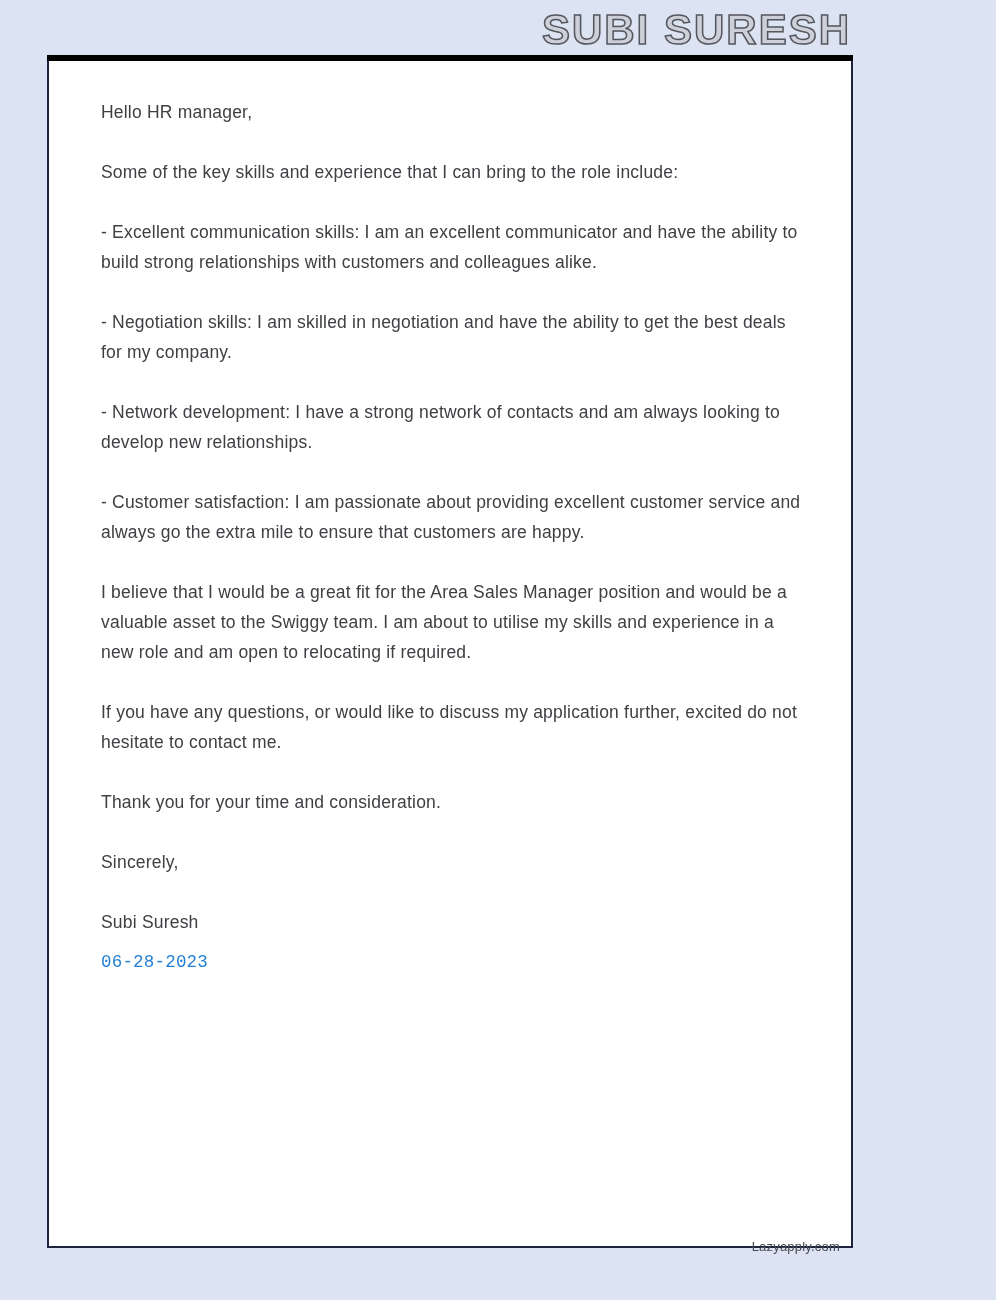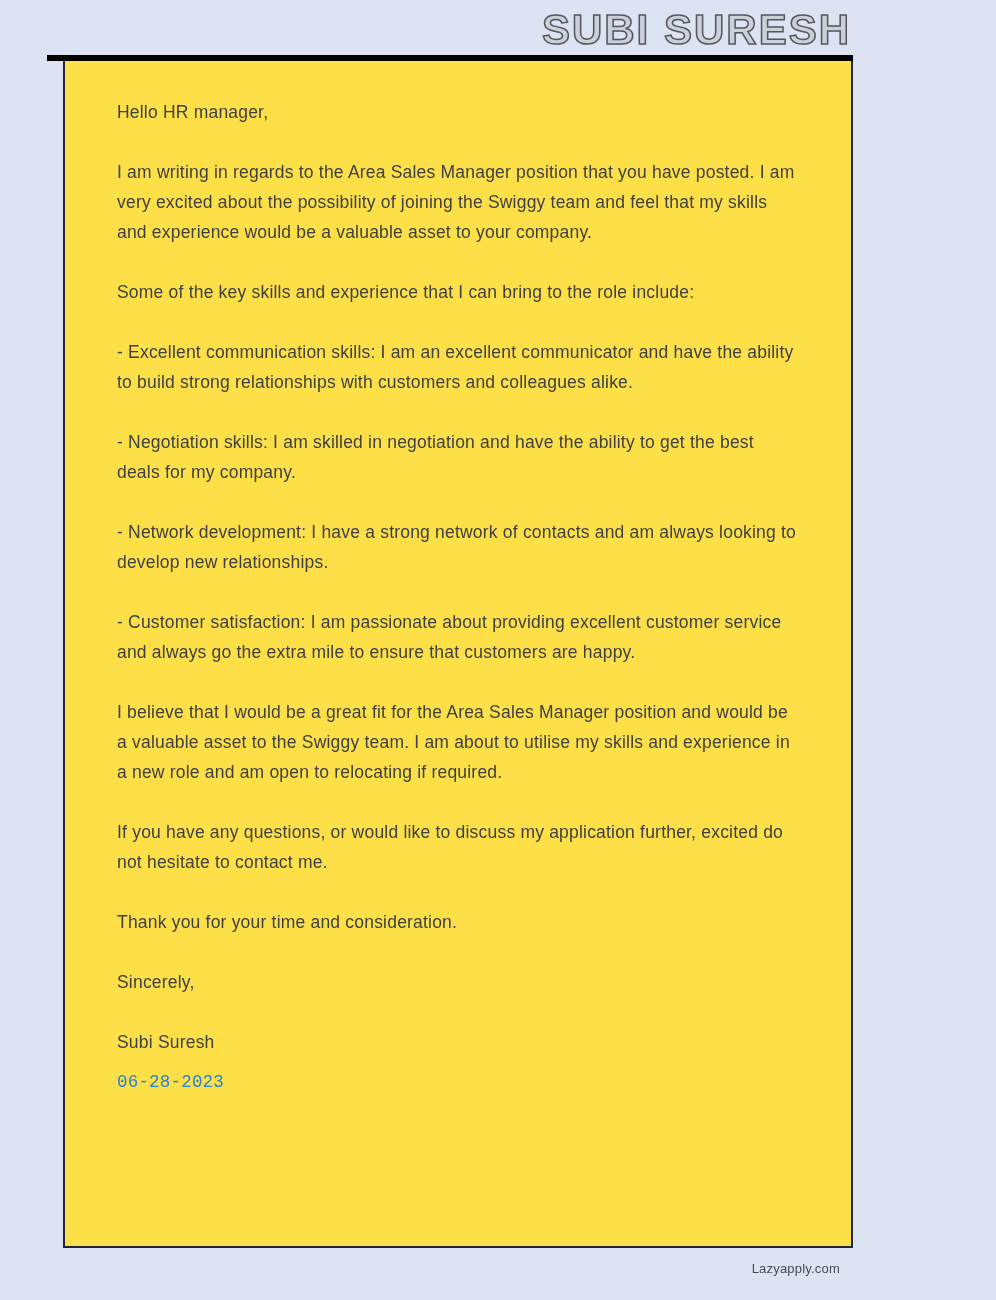--- a/index.html
+++ b/index.html
@@ -35,64 +35,62 @@
     right: 48px;
     height: 6px;
     background: #000000;
   }
   .letter {
     position: absolute;
     top: 61px;
     left: 47px;
     right: 48px;
     bottom: 52px;
-    background: #fde047;
+    background: #ffffff;
     border: 2px solid #1e2440;
     border-top: none;
     box-sizing: border-box;
     padding: 36px 50px 30px 52px;
-    margin-left: 16px;
   }
   .letter p {
     margin: 0 0 30px 0;
     font-size: 17.5px;
     line-height: 30px;
     color: #3f4044;
     letter-spacing: 0.2px;
     max-width: 800px;
   }
   .letter p.signature {
     margin-bottom: 10px;
   }
   .letter p.date {
     color: #2581d4;
     margin-top: 0;
     font-family: Liberation Mono, monospace;
   }
   .branding {
     position: absolute;
     right: 61px;
-    bottom: 24px;
+    bottom: 46px;
     font-size: 13px;
     color: #4a4b50;
     letter-spacing: 0.2px;
   }
 </style>
 </head>
 <body>
 
 <div class="page">
 
   <div class="header-name">SUBI SURESH</div>
 
   <div class="top-bar"></div>
 
   <div class="letter">
     <p>Hello HR manager,</p>
-    <p>I am writing in regards to the Area Sales Manager position that you have posted. I am very excited about the possibility of joining the Swiggy team and feel that my skills and experience would be a valuable asset to your company.</p>
     <p>Some of the key skills and experience that I can bring to the role include:</p>
     <p>- Excellent communication skills: I am an excellent communicator and have the ability to build strong relationships with customers and colleagues alike.</p>
     <p>- Negotiation skills: I am skilled in negotiation and have the ability to get the best deals for my company.</p>
     <p>- Network development: I have a strong network of contacts and am always looking to develop new relationships.</p>
     <p>- Customer satisfaction: I am passionate about providing excellent customer service and always go the extra mile to ensure that customers are happy.</p>
     <p>I believe that I would be a great fit for the Area Sales Manager position and would be a valuable asset to the Swiggy team. I am about to utilise my skills and experience in a new role and am open to relocating if required.</p>
     <p>If you have any questions, or would like to discuss my application further, excited do not hesitate to contact me.</p>
     <p>Thank you for your time and consideration.</p>
     <p>Sincerely,</p>
     <p class="signature">Subi Suresh</p>

